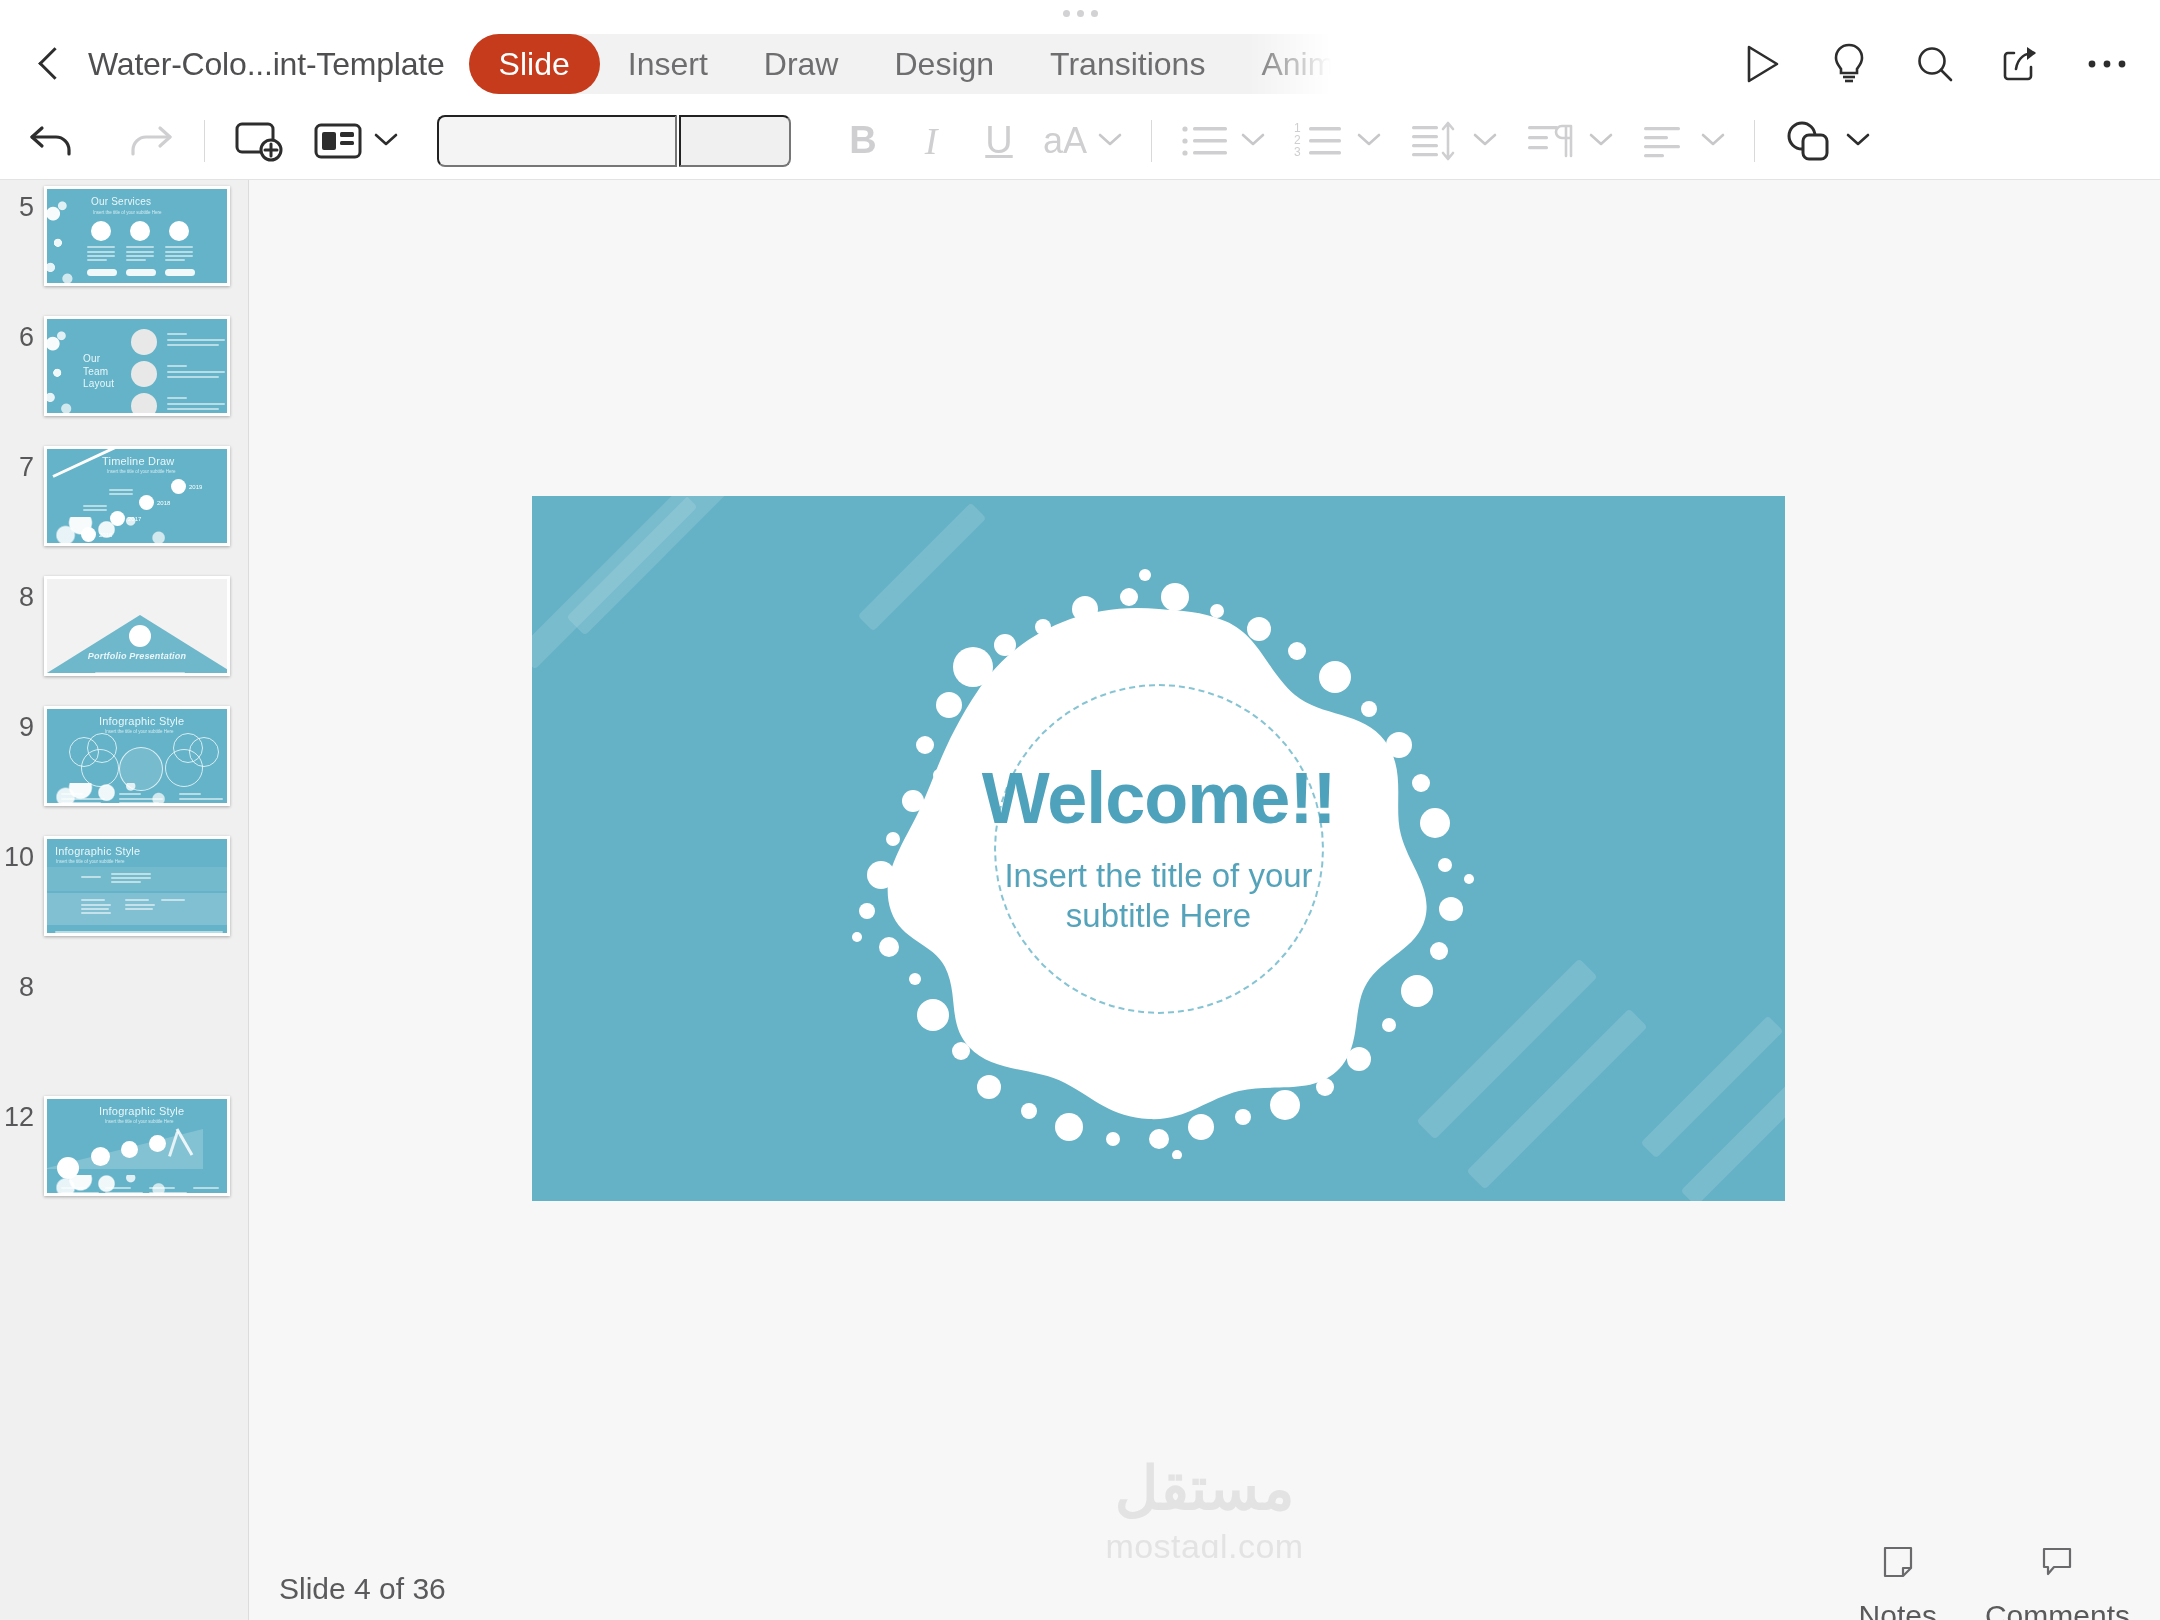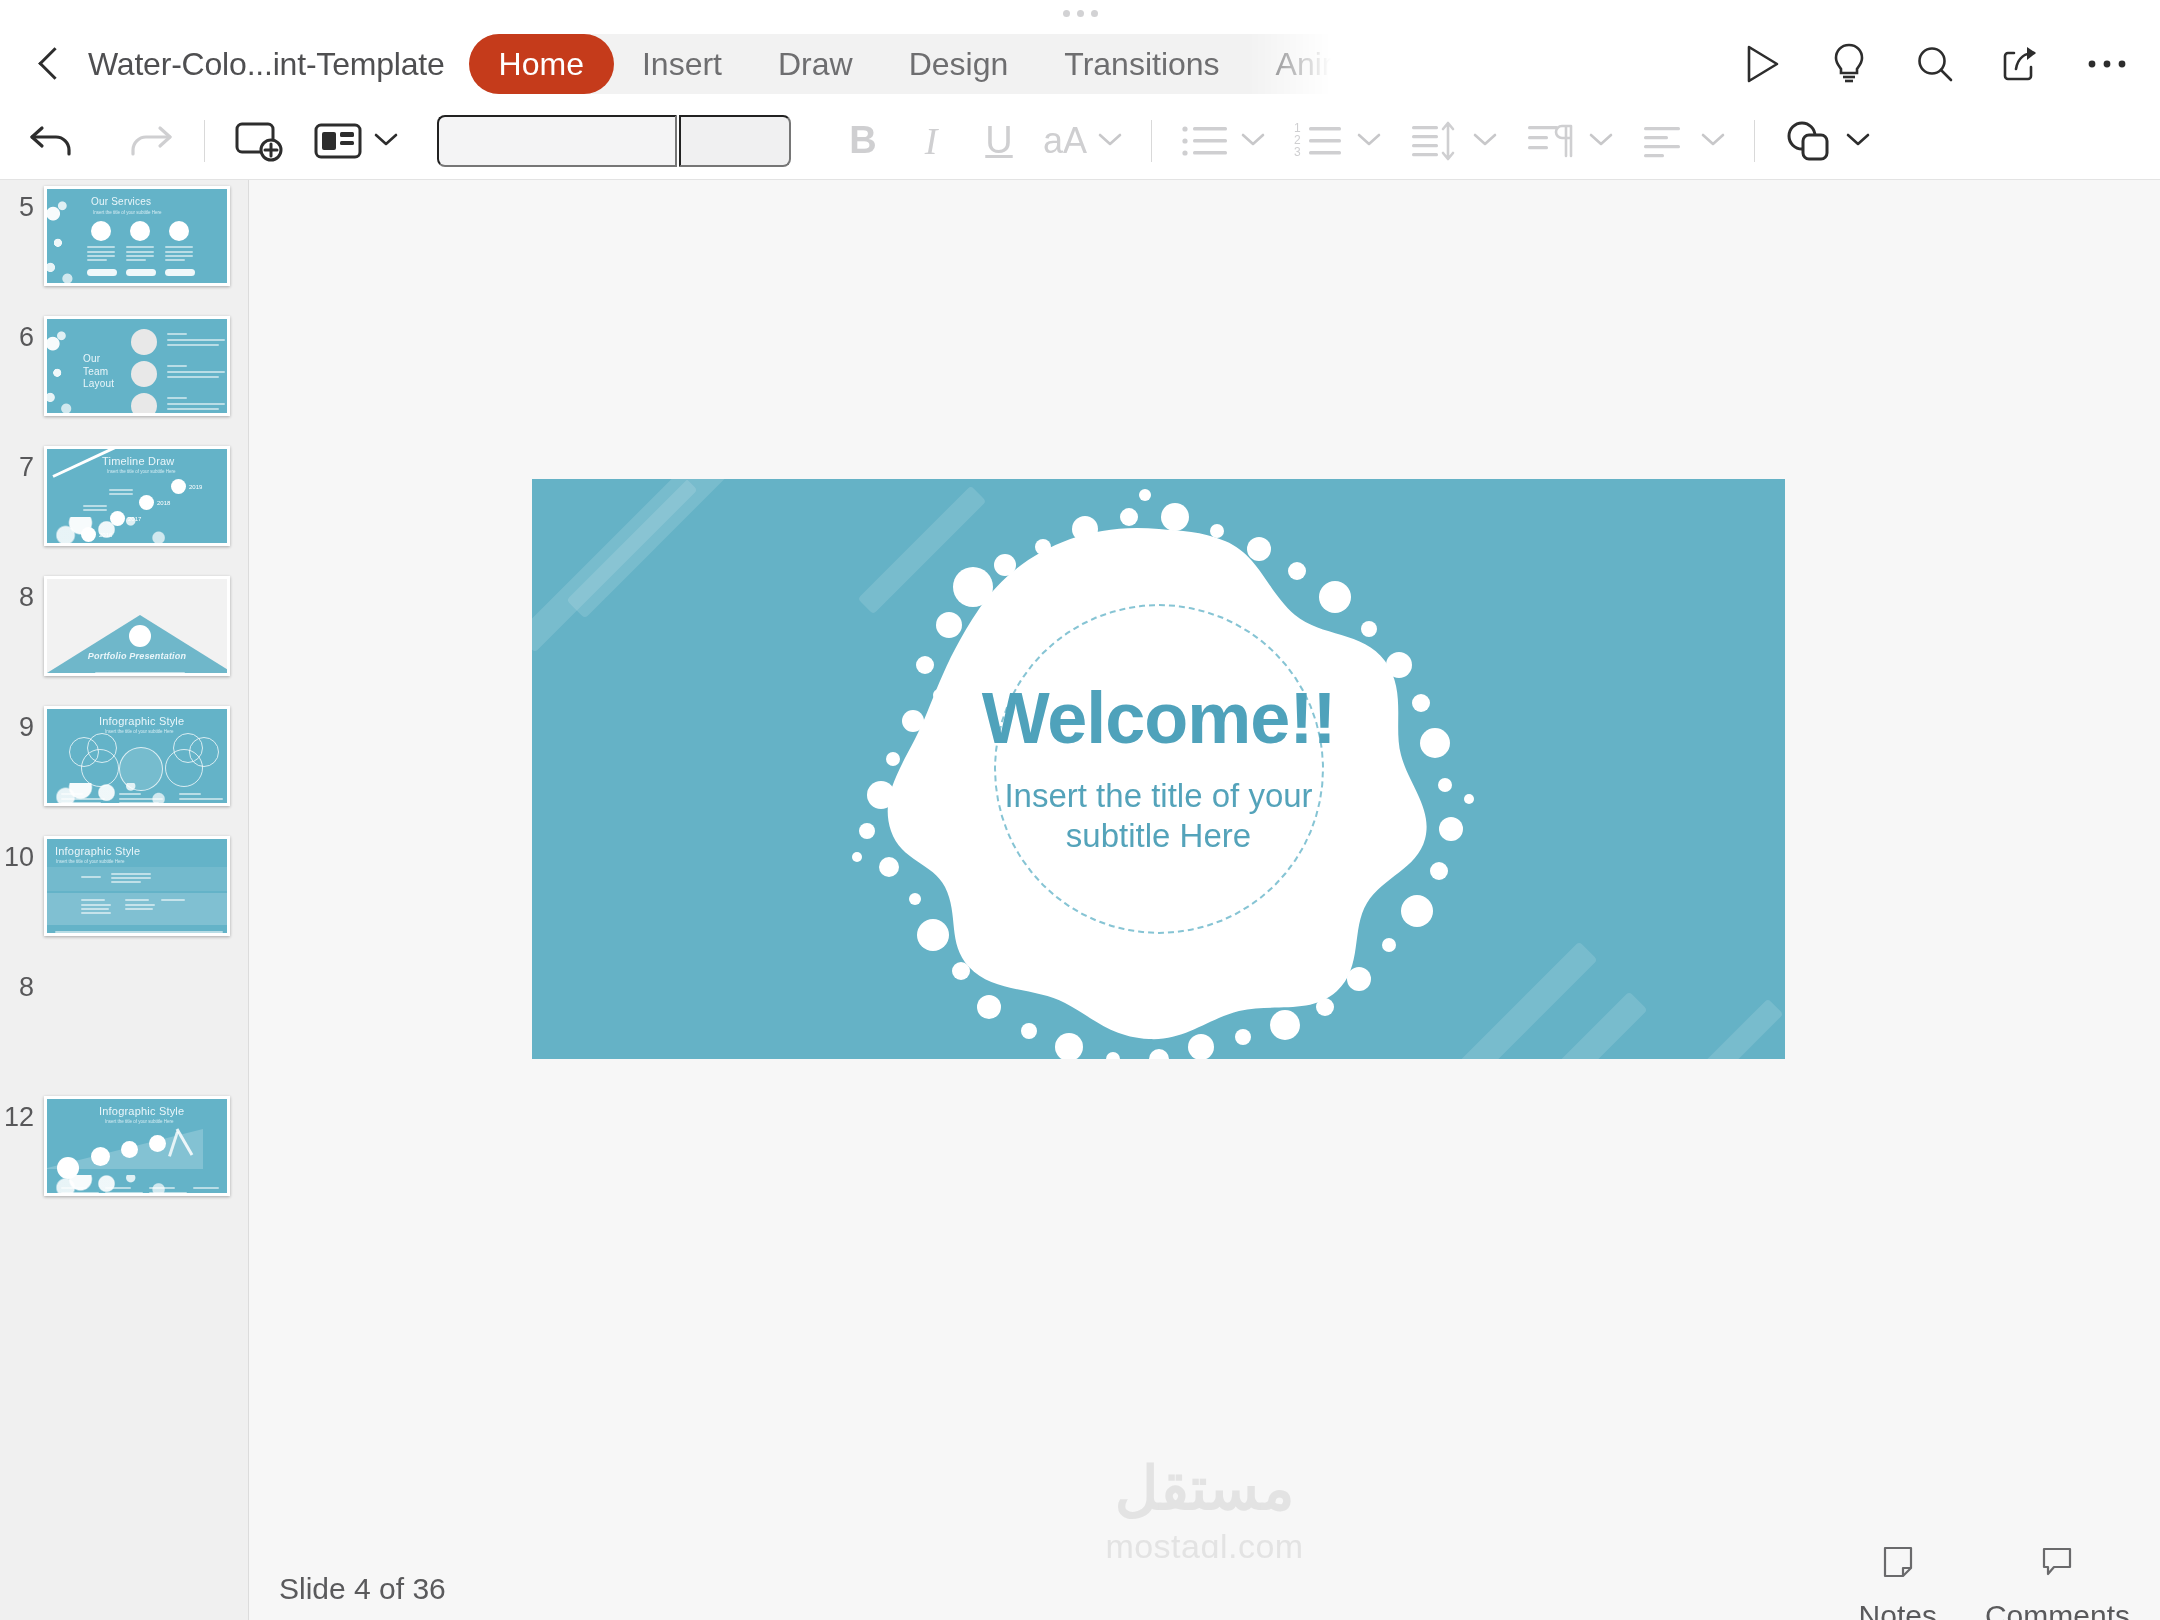--- a/index.html
+++ b/index.html
@@ -106,21 +106,21 @@
   .t-ringc { position:absolute; border-radius:50%; border:1.2px solid rgba(255,255,255,.75); }
   .t-pill { position:absolute; border-radius:6px; background:rgba(255,255,255,.9); height:7px; }
   .t-txtline { position:absolute; background:rgba(255,255,255,.55); height:1.6px; border-radius:1px; }
   .t-txtline.dk { background:rgba(90,150,170,.55); }
 
   
   .canvas {
     flex:1; background:#f7f7f7; position:relative; display:flex;
     align-items:flex-start; justify-content:center; overflow:hidden;
   }
-  .slide-wrap { position:absolute; left:283px; top:299px; width:1253px; height:580px; }
+  .slide-wrap { position:absolute; left:283px; top:316px; width:1253px; height:705px; }
   .slide {
     width:100%; height:100%; background:#65b2c6; position:relative; overflow:hidden;
   }
   .diag {
     position:absolute; background: rgba(255,255,255,.13); border-radius:4px;
     transform: rotate(-45deg); transform-origin: center;
   }
   .ink {
     position:absolute; left:50%; top:50%; width:660px; height:620px;
     transform: translate(-50%,-50%);
@@ -166,21 +166,21 @@
         <i></i>
     </div>
   </div>
 
   <div class="topbar">
     <div class="back-chevron"></div>
     <div class="doc-title">Water-Colo...int-Template</div>
 
     <div class="tabs-wrap">
       <div class="tabs-scroller">
-        <div class="tab active">Home</div>
+        <div class="tab active">Slide</div>
         <div class="tab">Insert</div>
         <div class="tab">Draw</div>
         <div class="tab">Design</div>
         <div class="tab">Transitions</div>
         <div class="tab">Animations</div>
 
       </div>
     </div>
 
     <div class="top-icons">

